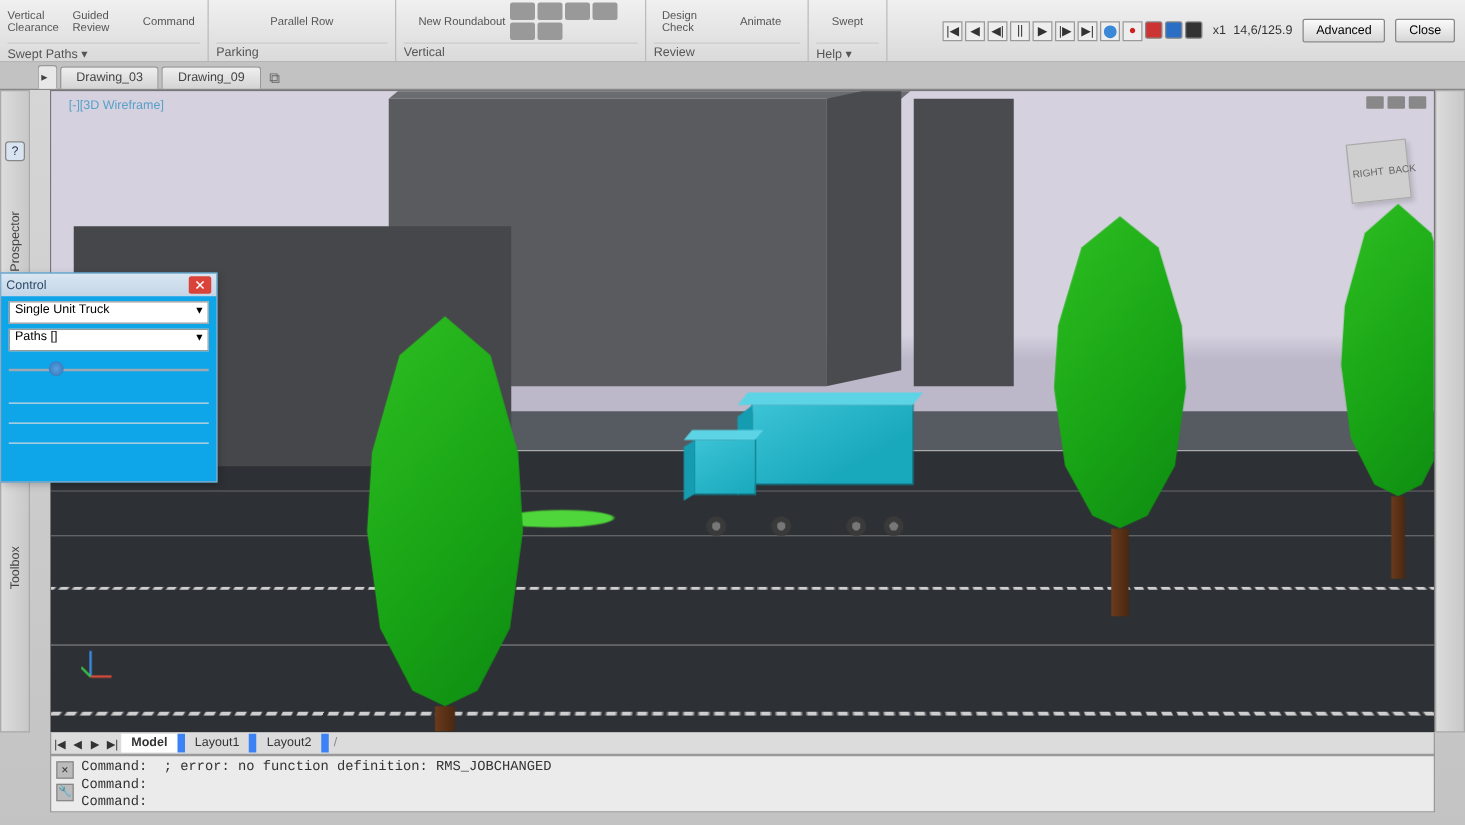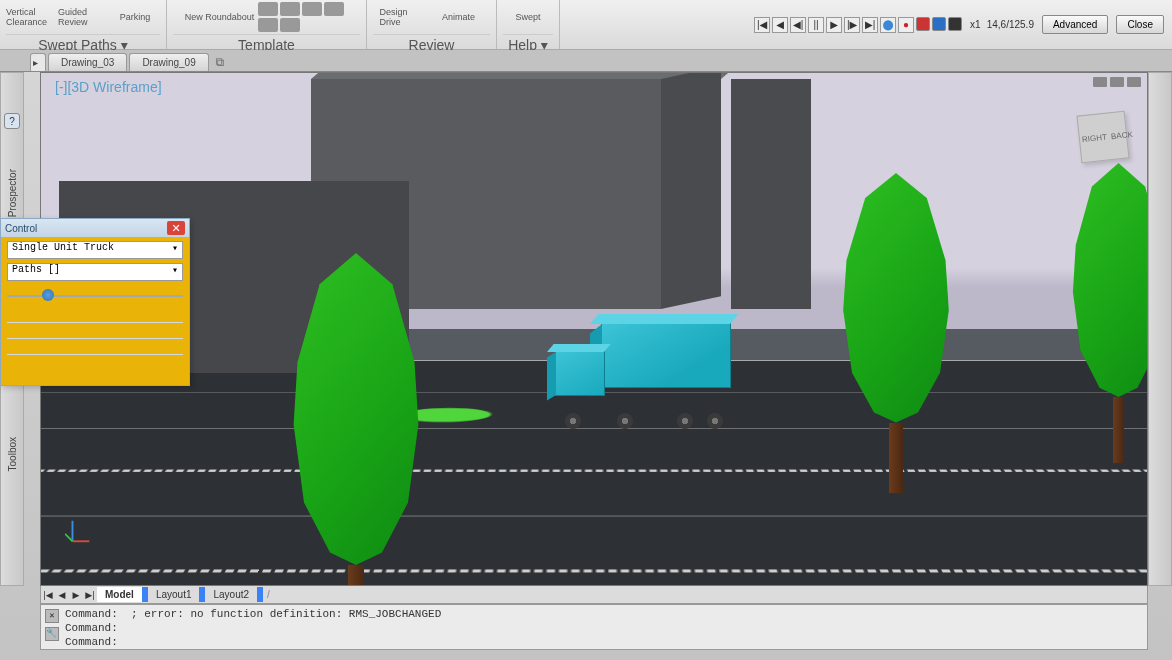--- a/index.html
+++ b/index.html
@@ -9,21 +9,21 @@
   
   .ribbon {
     position: absolute; left: 0; top: 0; right: 0; height: 50px;
     display: flex; align-items: stretch; background: linear-gradient(#f0f0f0,#dadada);
     border-bottom: 1px solid #aaa;
   }
   .ribbon-group {
     display: flex; flex-direction: column; align-items: center; justify-content: space-between;
     padding: 2px 6px 0 6px; border-right: 1px solid #bbb; gap: 1px;
   }
-  .ribbon-group .label { font-size: 14px; color: #555; border-top: 1px solid #ccc; width: 100%; text-align: center; padding-top: 2px; height: 15px; }
+  .ribbon-group .label { font-size: 10px; color: #555; border-top: 1px solid #ccc; width: 100%; padding-top: 2px; height: 15px; }
   .ribbon-btn-large {
     display: flex; flex-direction: column; align-items: center; justify-content: center;
     width: 50px; height: 30px; font-size: 9px; color: #555; cursor: pointer;
   }
   .ribbon-icons { display: flex; flex-wrap: wrap; gap: 2px; width: 90px; }
   .ribbon-icon { width: 20px; height: 14px; background: #999; border-radius: 2px; cursor: pointer; }
   .ribbon-right { margin-left: auto; display: flex; align-items: center; gap: 8px; padding: 0 8px; }
   .playback { display: flex; gap: 2px; }
   .play-btn { width: 16px; height: 16px; display:flex; align-items:center; justify-content:center; font-size:10px; color:#333; background:#eee; border:1px solid #999; cursor:pointer; }
   .mini-icon { width:14px; height:14px; border:1px solid #888; border-radius:2px; }
@@ -53,21 +53,21 @@
   .vert-label { writing-mode: vertical-rl; transform: rotate(180deg); font-size:10px; color:#444; cursor:pointer; }
   .q-btn { width:16px; height:16px; border:1px solid #888; border-radius:3px; background:#d8e4f0; font-size:10px; display:flex; align-items:center; justify-content:center; cursor:pointer; color:#335; }
 
   
   .viewport {
     position:absolute; left:40px; right:24px; top:72px; bottom:74px;
     background:#d0c9e0; 
     overflow:hidden; border:1px solid #777;
   }
   .viewport-title {
-    position:absolute; left:8px; top:4px; font-size:14px; color:#5aa0c8;
+    position:absolute; left:8px; top:4px; font-size:10px; color:#5aa0c8;
     padding:2px 6px; border-radius:2px;
   }
   .viewcube {
     position:absolute; right:20px; top:40px; width:48px; height:48px;
     background:#cfcfcf; border:1px solid #aaa; transform:skewY(-6deg) skewX(6deg);
     display:flex; align-items:center; justify-content:space-around; font-size:8px; color:#666; cursor:pointer;
     box-shadow: 2px 3px 4px rgba(0,0,0,.15);
   }
   .viewcube span { padding:2px; }
   .wcs-badge {
@@ -163,34 +163,34 @@
   }
 
   .paint-splash {
     position:absolute; left:360px; top:328px; width:90px; height:28px;
     background:#4fd63a; border-radius:50%; filter:blur(1px);
     transform:skewX(-28deg) scaleY(.5);
   }
 
   
   .control-panel {
-    position:absolute; left:0; top:218px; width:190px;
-    background:#eab308; border:1px solid #8ea9c4; box-shadow:2px 2px 6px rgba(0,0,0,.2);
+    position:absolute; left:0; top:218px; width:174px;
+    background:#0ea5e9; border:1px solid #8ea9c4; box-shadow:2px 2px 6px rgba(0,0,0,.2);
     z-index:30;
   }
   .cp-title {
     height:18px; display:flex; align-items:center; justify-content:space-between;
     background:linear-gradient(#d9e6f2,#c3d5e6); font-size:10px; color:#2a4a6a; padding:0 4px;
     cursor:move;
   }
   .cp-close { width:18px; height:14px; background:#d9433a; color:#fff; font-size:11px; display:flex; align-items:center; justify-content:center; cursor:pointer; border-radius:2px; }
   .cp-body { padding:4px 6px 10px 6px; }
   .cp-select {
     width:100%; height:18px; font-size:10px; border:1px solid #999; background:#fff; margin-bottom:4px;
-    padding:0 4px; cursor:pointer;font-family:Liberation Mono, monospace;
+    padding:0 4px; cursor:pointer;
   }
   .cp-slider-row { display:flex; align-items:center; height:22px; margin-top:4px; }
   .cp-slider-track { flex:1; height:2px; background:#a0a7b0; position:relative; }
   .cp-slider-thumb { position:absolute; left:20%; top:-6px; width:12px; height:12px; border-radius:50%; background:radial-gradient(circle,#5aa0e0,#2b72b6); cursor:pointer; }
   .cp-spacer { height:12px; border-bottom:1px solid #d2d8de; margin:4px 0; }
 
   
   .layout-tabs {
     position:absolute; left:40px; right:24px; bottom:56px; height:18px;
     background:#dcdcdc; display:flex; align-items:center; font-size:10px; color:#333;
@@ -210,44 +210,48 @@
   .command-line { white-space:pre; }
 </style>
 </head>
 <body>
 
 <div class="ribbon">
   <div class="ribbon-group">
     <div style="display:flex;gap:2px">
       <div class="ribbon-btn-large">Vertical Clearance</div>
       <div class="ribbon-btn-large">Guided Review</div>
-      <div class="ribbon-btn-large">Parking</div>
+      <div class="ribbon-btn-large">Command</div>
     </div>
     <div class="label">Swept Paths ▾</div>
   </div>
 
+  <div class="ribbon-group" style="flex:0 0 150px">
+    <div class="ribbon-btn-large" style="width:auto">Parallel Row</div>
+    <div class="label">Parking</div>
+  </div>
 
   <div class="ribbon-group" style="flex:0 0 200px">
     <div style="display:flex;gap:4px;align-items:center">
       <div class="ribbon-btn-large" style="width:auto">New Roundabout</div>
       <div class="ribbon-icons">
         <div class="ribbon-icon"></div>
         <div class="ribbon-icon"></div>
         <div class="ribbon-icon"></div>
         <div class="ribbon-icon"></div>
         <div class="ribbon-icon"></div>
         <div class="ribbon-icon"></div>
       </div>
     </div>
-    <div class="label">Template</div>
+    <div class="label">Vertical</div>
   </div>
 
   <div class="ribbon-group" style="flex:0 0 130px">
     <div style="display:flex; gap:4px">
-      <div class="ribbon-btn-large">Design Drive</div>
+      <div class="ribbon-btn-large">Design Check</div>
       <div class="ribbon-btn-large">Animate</div>
     </div>
     <div class="label">Review</div>
   </div>
 
   <div class="ribbon-group" style="flex:0 0 60px">
     <div class="ribbon-btn-large">Swept</div>
     <div class="label">Help ▾</div>
   </div>
 

